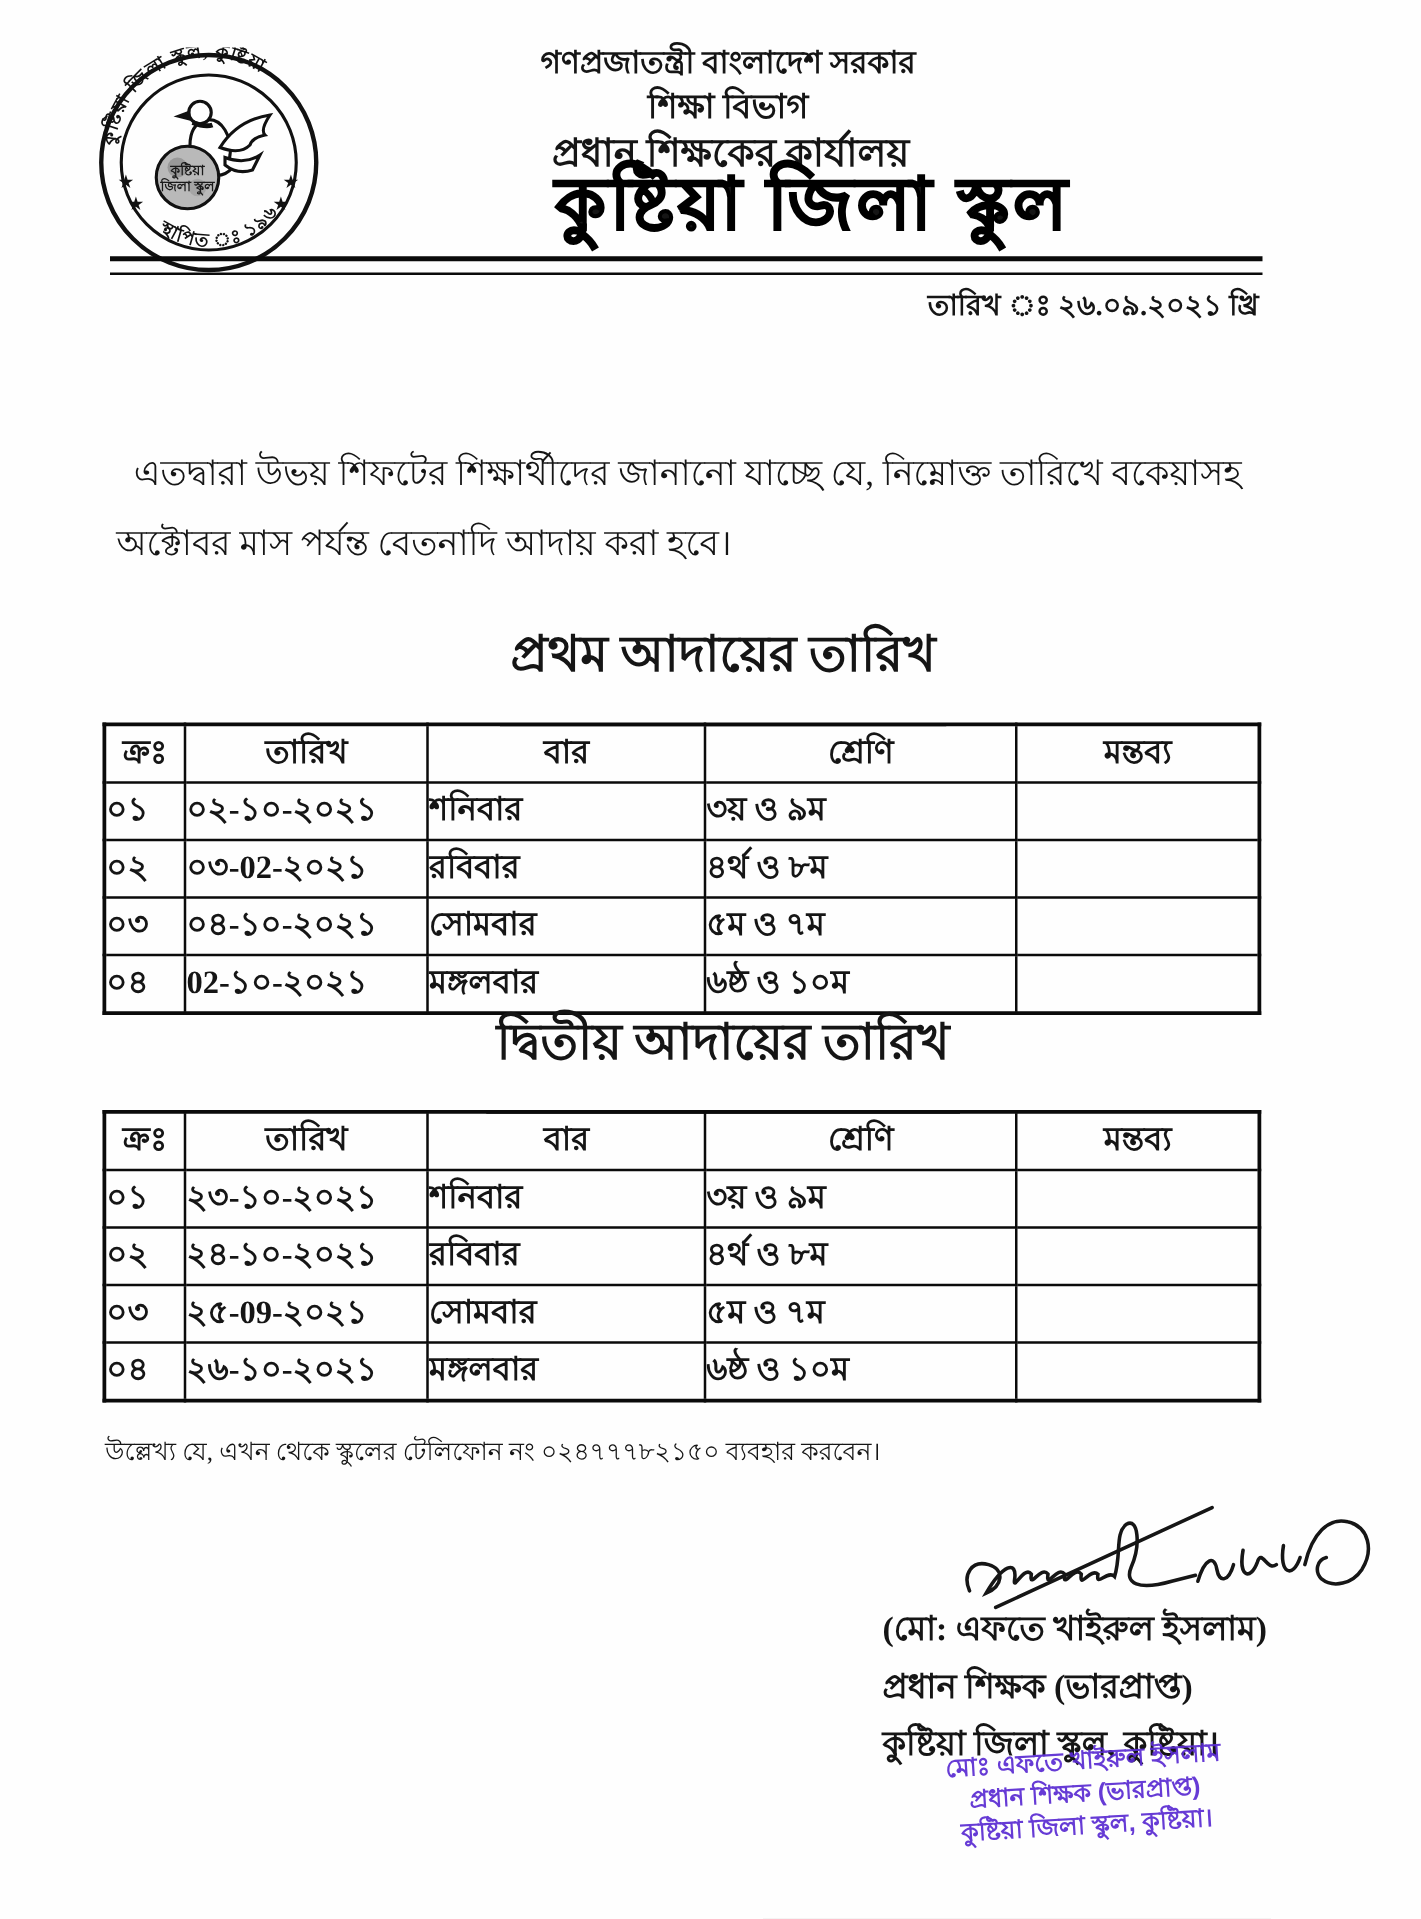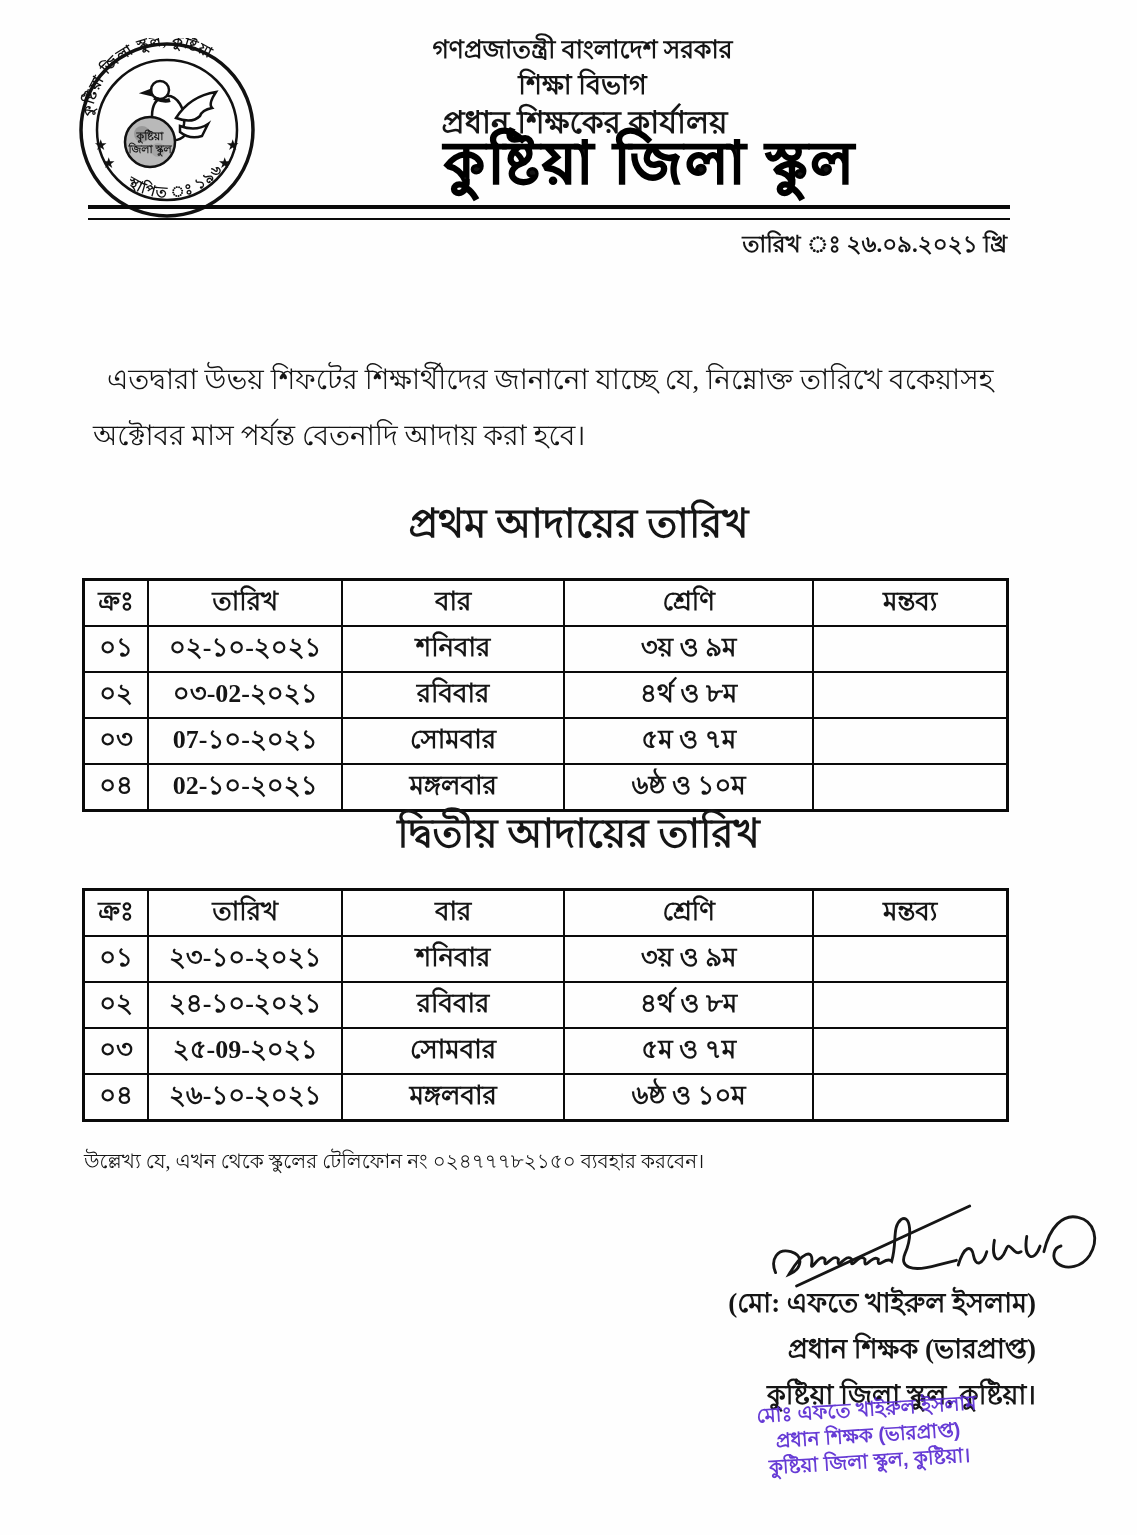--- a/index.html
+++ b/index.html
@@ -28,32 +28,32 @@
     font-size:28px; line-height:56px; text-indent:14px; font-weight:500;margin-left:13px;
   }
   .sec-title{position:absolute; left:0; width:1137px; text-align:center; transform:translateX(10px);}
   .sec-title span{
     display:inline-block; font-size:40px; font-weight:800;
     border-bottom:2.5px solid #1a1a1a; padding:0 8px 20px;
   }
   .sec1{top:492px;} .sec2{top:802px;}
   table.sched{
     position:absolute; left:82px; width:927px; border-collapse:collapse;
-    table-layout:fixed; font-size:26px; text-align:center;
+    table-layout:fixed; font-size:26px; 
     border:3px solid #0a0a0a;
   }
   .t1{top:578px;} .t2{top:888px;}
   table.sched th, table.sched td{
     border:2px solid #0a0a0a; padding:0; height:37px; font-weight:700;
     overflow:hidden; white-space:nowrap;
   }
   table.sched th{height:40px; font-weight:700;}
   .note{position:absolute; left:84px; top:1146px; font-size:20px; font-weight:500;}
   .sig-svg{position:absolute; left:768px; top:1198px; width:352px; height:96px;}
-  .sig-block{position:absolute; left:706px; top:1280px; width:330px; text-align:right;}
+  .sig-block{position:absolute; left:706px; top:1280px; width:330px; text-align:left;}
   .sig-block div{font-size:27px; line-height:46px; font-weight:700;}
   .stamp{
     position:absolute; left:748px; top:1396px; width:240px; text-align:center;
     transform:rotate(-3.5deg); opacity:.92;
     font-family:"Liberation Sans", sans-serif;
   }
   .stamp div{font-size:20px; line-height:26px; font-weight:800;}
   .seal-txt{font-size:15px; font-weight:700; letter-spacing:1px;}
   .seal-txt-sm{font-size:11px; font-weight:700;}
 </style>
@@ -137,21 +137,21 @@
         </tr>
         <tr>
           <td>০২</td>
           <td>০৩-02-২০২১</td>
           <td>রবিবার</td>
           <td>৪র্থ ও ৮ম</td>
           <td></td>
         </tr>
         <tr>
           <td>০৩</td>
-          <td>07-১০-২০২১</td>
+          <td>০৪-১০-২০২১</td>
           <td>সোমবার</td>
           <td>৫ম ও ৭ম</td>
           <td></td>
         </tr>
         <tr>
           <td>০৪</td>
           <td>02-১০-২০২১</td>
           <td>মঙ্গলবার</td>
           <td>৬ষ্ঠ ও ১০ম</td>
           <td></td>

